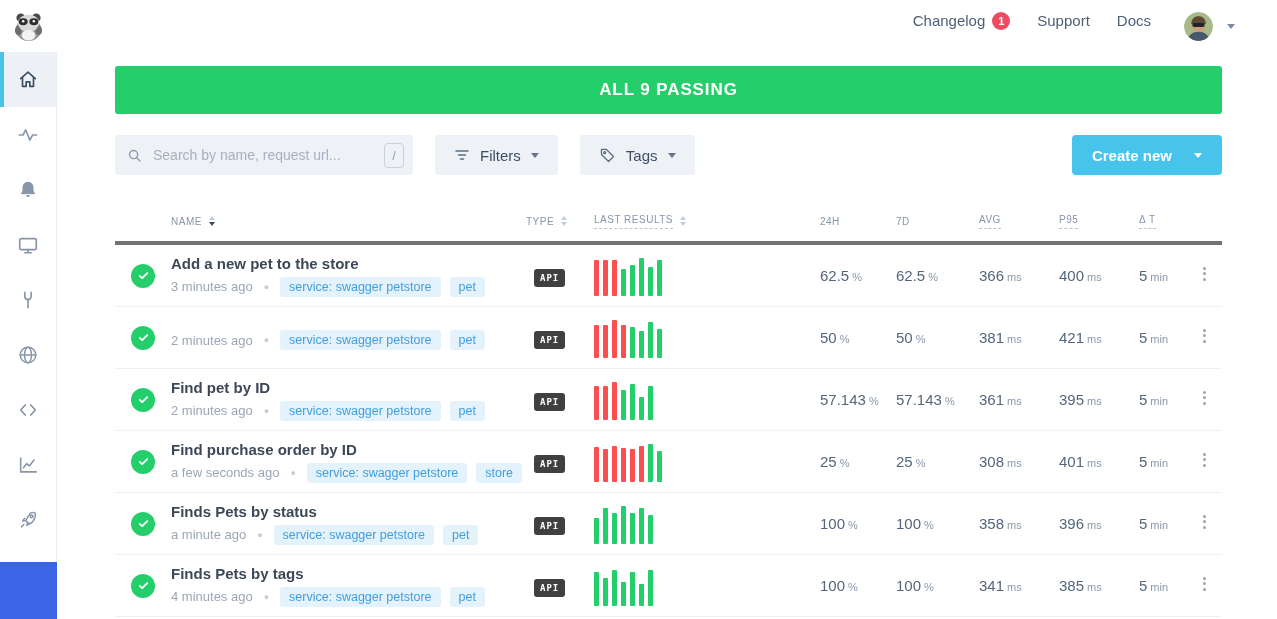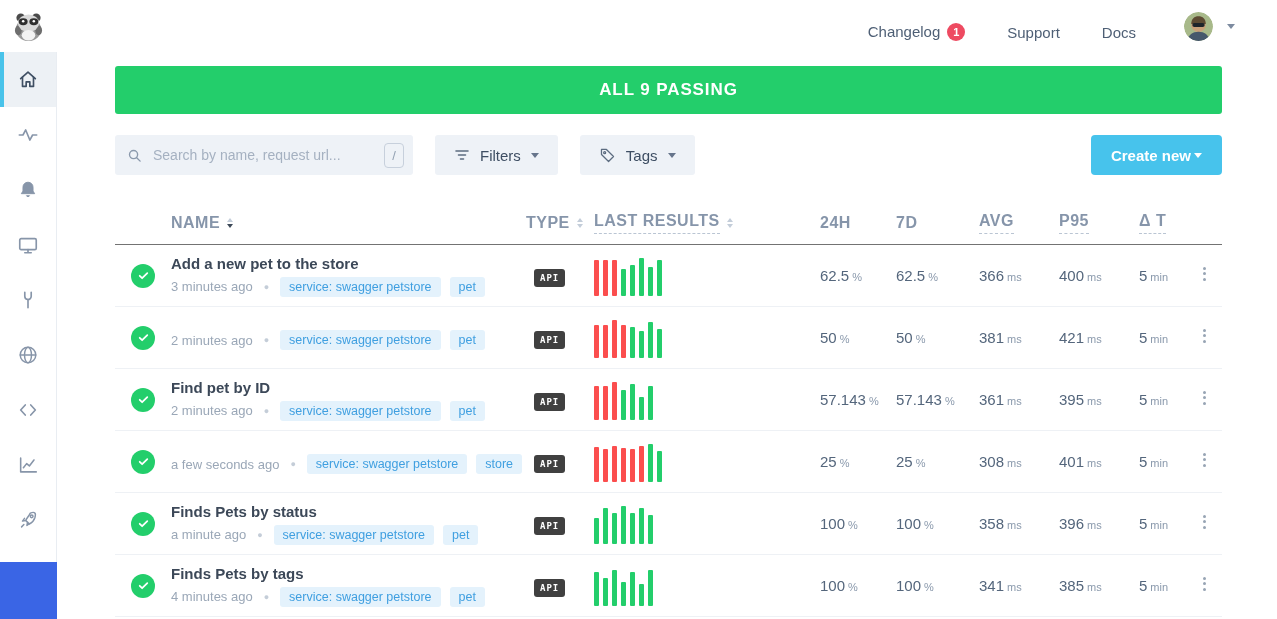--- a/index.html
+++ b/index.html
@@ -5,21 +5,21 @@
   * { box-sizing: border-box; }
   html,body { margin:0; padding:0; }
   body {
     width:1277px; height:619px; overflow:hidden;
     font-family:"Liberation Sans", sans-serif;
     background:#ffffff; color:#3c4858;
   }
   
   .topbar { height:52px; display:flex; align-items:center; padding:0 42px 0 13px; background:#fff; }
   .logo { width:31px; height:31px; display:block; }
-  .topnav { margin-left:auto; display:flex; align-items:flex-end; gap:42px; font-size:15px; color:#4e5f75; }
+  .topnav { margin-left:auto; display:flex; align-items:flex-start; gap:27px; font-size:15px; color:#4e5f75; }
   .navlink { display:flex; align-items:center; gap:7px; cursor:pointer; }
   .nbadge { width:18px; height:18px; border-radius:50%; background:#ee4a61; color:#fff;
             font-size:11px; font-weight:bold; display:flex; align-items:center; justify-content:center; }
   .avatar-wrap { display:flex; align-items:center; gap:14px; margin-left:6px; }
   .avatar { width:29px; height:29px; border-radius:50%; overflow:hidden; display:block; }
   .caret { width:0; height:0; border-left:4px solid transparent; border-right:4px solid transparent; border-top:5px solid #7d8ba0; }
 
   
   .shell { display:flex; height:567px; }
   aside { width:57px; flex:none; border-right:1px solid #e9edf2; position:relative; background:#fff; }
@@ -43,27 +43,27 @@
             font-size:14px; color:#51617a; margin-left:9px; font-family:inherit; }
   .search input::placeholder { color:#a5b1c1; }
   .kbd { width:20px; height:25px; border:1px solid #c7d0dc; border-radius:4px; color:#93a1b3;
          display:flex; align-items:center; justify-content:center; font-size:13px; flex:none; }
   .btn-light { height:40px; background:#eef2f7; border:none; border-radius:3px; display:flex;
          align-items:center; gap:10px; padding:0 19px; font-size:15px; color:#3e4e63;
          margin-left:22px; font-family:inherit; cursor:pointer; }
   .btn-light .caret { border-top-color:#66758b; }
   .btn-create { margin-left:auto; height:40px; background:#47c3ec; color:#fff; border:none;
          border-radius:4px; font-size:15px; font-weight:bold; display:flex; align-items:center;
-         gap:3px; padding:0 20px; font-family:inherit; cursor:pointer; }
+         gap:22px; padding:0 20px; font-family:inherit; cursor:pointer; }
   .btn-create .caret { border-top-color:#fff; }
 
   
   .grid { display:grid; grid-template-columns:56px 363px 60px 226px 76px 83px 80px 80px 60px 23px; align-items:center; }
-  .thead { margin-top:26px; height:44px; border-bottom:1px solid #737373;
-           font-size:16px; font-weight:bold; color:#8695aa; letter-spacing:.5px; }
+  .thead { margin-top:26px; height:44px; border-bottom:4px solid #737373;
+           font-size:10px; font-weight:normal; color:#8695aa; letter-spacing:.5px; }
   .th { display:flex; align-items:center; gap:7px; cursor:pointer; }
   .dashed { border-bottom:1px dashed #bac5d3; padding-bottom:3px; }
   .sorters { display:flex; flex-direction:column; gap:2px; }
   .c-up { width:0;height:0;border-left:3.5px solid transparent;border-right:3.5px solid transparent;border-bottom:4.5px solid #c3cdd9; }
   .c-dn { width:0;height:0;border-left:3.5px solid transparent;border-right:3.5px solid transparent;border-top:4.5px solid #c3cdd9; }
   .c-dn.on { border-top-color:#3c4858; }
 
   .trow { height:62px; border-bottom:1px solid #eef1f5; }
   .check { width:24px; height:24px; border-radius:50%; background:#23ce6b; display:flex;
            align-items:center; justify-content:center; margin-left:16px; }
@@ -432,20 +432,21 @@
 
         <div class="grid trow">
           <div>
             <span class="check">
               <svg width="13" height="13" viewBox="0 0 24 24" fill="none" stroke="#fff" stroke-width="3.2" stroke-linecap="round" stroke-linejoin="round">
                 <path d="M5 12.5l4.5 4.5L19 7.5"></path>
               </svg>
             </span>
           </div>
           <div>
+            <div class="nm">Find purchase order by ID</div>
             <div class="meta">
               <span>a few seconds ago</span>
               <span class="mdot">●</span>
               <span class="tags">
                 <span class="tag">service: swagger petstore</span>
                 <span class="tag">store</span>
               </span>
             </div>
           </div>
           <div>

